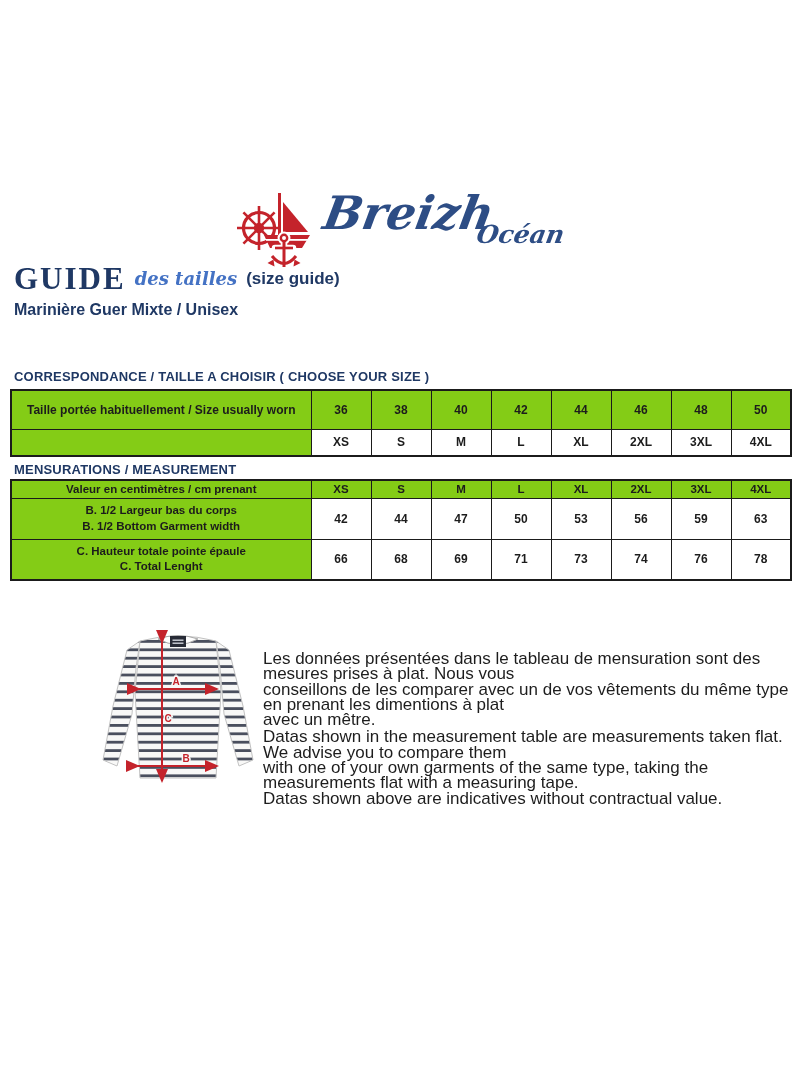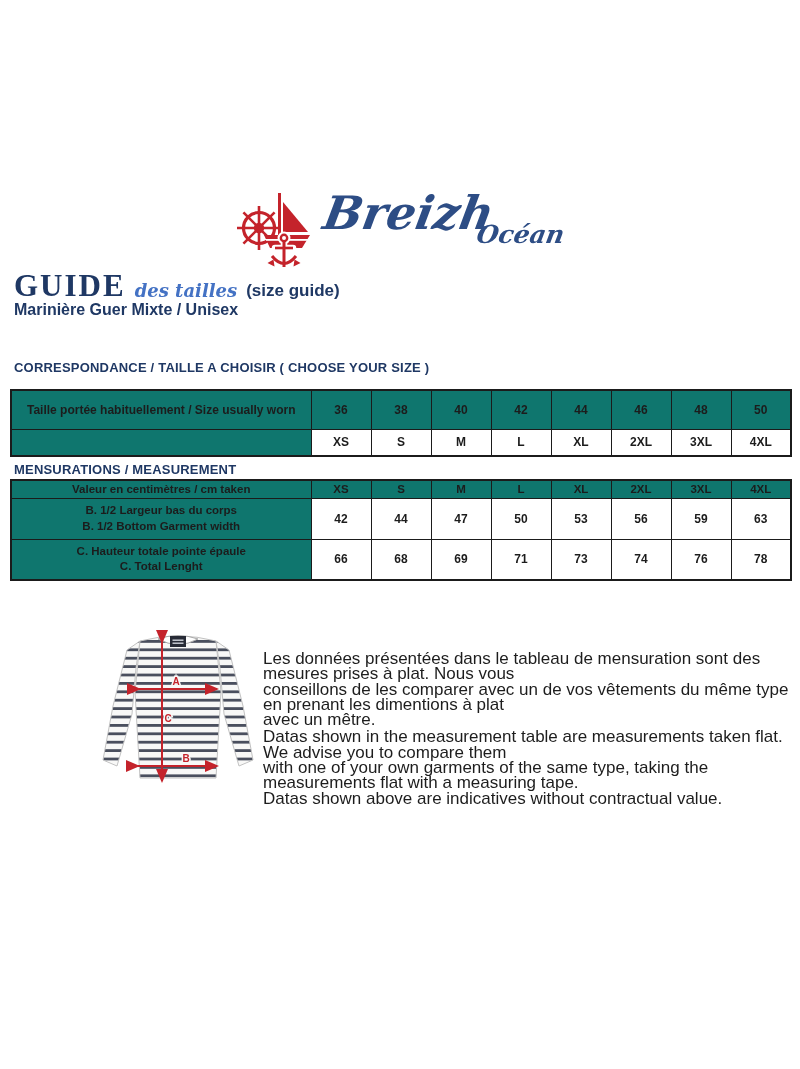--- a/index.html
+++ b/index.html
@@ -12,45 +12,45 @@
   
   .logo { position:absolute; top:190px; left:0; width:100%;
           display:flex; justify-content:center; align-items:flex-start; }
   .brand { display:flex; align-items:flex-start; margin-left:10px;
            color:#2d4d85; font-family:"DejaVu Serif", serif; font-style:italic; }
   .brand-first { font-size:46px; line-height:1; font-weight:bold; transform:skewX(-10deg); }
   .brand-second { font-size:25px; line-height:1; font-weight:bold;
                   margin-left:-16px; margin-top:32px; transform:skewX(-10deg); }
 
   
-  .guide-line { position:absolute; left:14px; top:263px; display:flex; align-items:flex-end; gap:9px;margin-top:7px; }
+  .guide-line { position:absolute; left:14px; top:263px; display:flex; align-items:center; gap:9px; }
   .guide-title { font-family:"Liberation Serif", serif; font-weight:bold; font-size:31px;
                  letter-spacing:2px; color:#1f3864; line-height:1; }
   .guide-sub { font-family:"DejaVu Serif", serif; font-style:italic; font-weight:bold;
                font-size:18px; color:#4472c4; }
   .guide-note { font-weight:bold; font-size:17px; color:#1f3864; }
   .product-title { position:absolute; left:14px; top:301px; font-weight:bold;
                    font-size:16px; color:#1f3864; }
 
   
   .sec-heading { position:absolute; left:14px; font-weight:bold; font-size:13px;
                  color:#1f3864; letter-spacing:0.2px; }
-  #heading-correspondence { top:360px; }
+  #heading-correspondence { top:369px; }
   #heading-measurements  { top:462px; }
 
   
   table { border-collapse:collapse; position:absolute; left:10px;
           table-layout:fixed; width:780px; border:2px solid #1b1b1b; }
   #t1 { top:389px; }
   #t2 { top:479px; }
   td { border:1px solid #1b1b1b; text-align:center; vertical-align:middle;
        font-size:12px; font-weight:bold; color:#1c1c1c; padding:0 3px; }
   col.c0 { width:300px; }
   col.cn { width:60px; }
-  .blue { background:#0f766e; }
+  .blue { background:#84cc16; }
   #t1 .r1 td { height:39px; }
   #t1 .r2 td { height:27px; }
   #t2 .hr td { height:18px; font-size:11.5px; }
   #t2 .dr td { height:41px; }
   #t2 .lblcell div { font-size:11.5px; line-height:1.35; }
 
   
   .diagram { position:absolute; left:86px; top:626px; }
   .notes { position:absolute; left:263px; top:651px; width:537px;
            font-size:17px; color:#1d1d1d; }
@@ -161,21 +161,21 @@
         <col class="cn">
         <col class="cn">
         <col class="cn">
       <col class="cn">
         <col class="cn">
         <col class="cn">
         <col class="cn">
     </colgroup>
     <tbody>
         <tr class="hr">
-      <td class="blue">Valeur en centimètres / cm taken</td>
+      <td class="blue">Valeur en centimètres / cm prenant</td>
       <td class="blue">XS</td>
       <td class="blue">S</td>
       <td class="blue">M</td>
       <td class="blue">L</td>
       <td class="blue">XL</td>
       <td class="blue">2XL</td>
       <td class="blue">3XL</td>
       <td class="blue">4XL</td>
     </tr>
     <tr class="dr">

